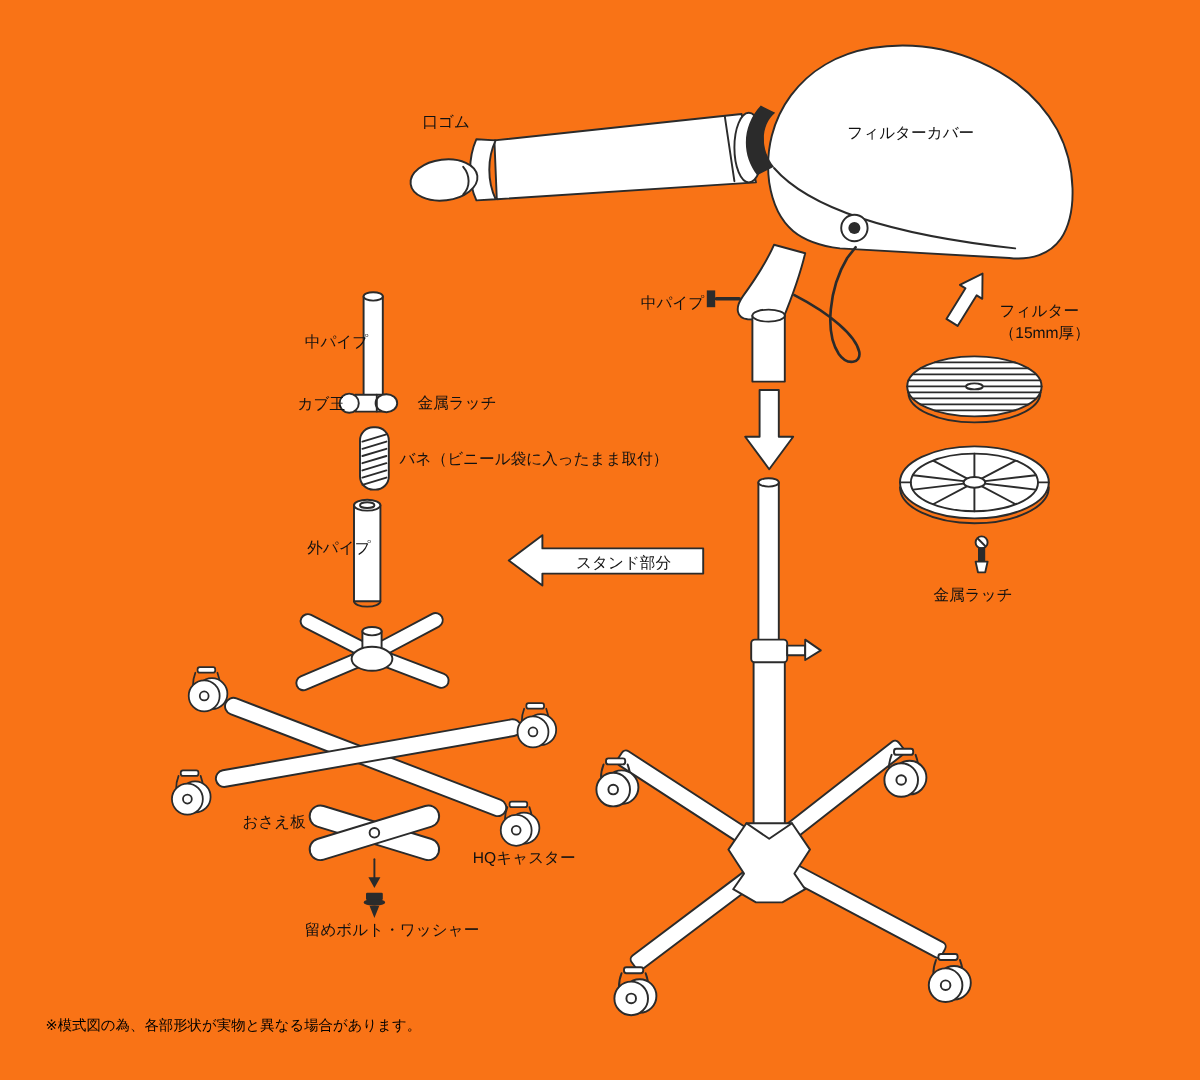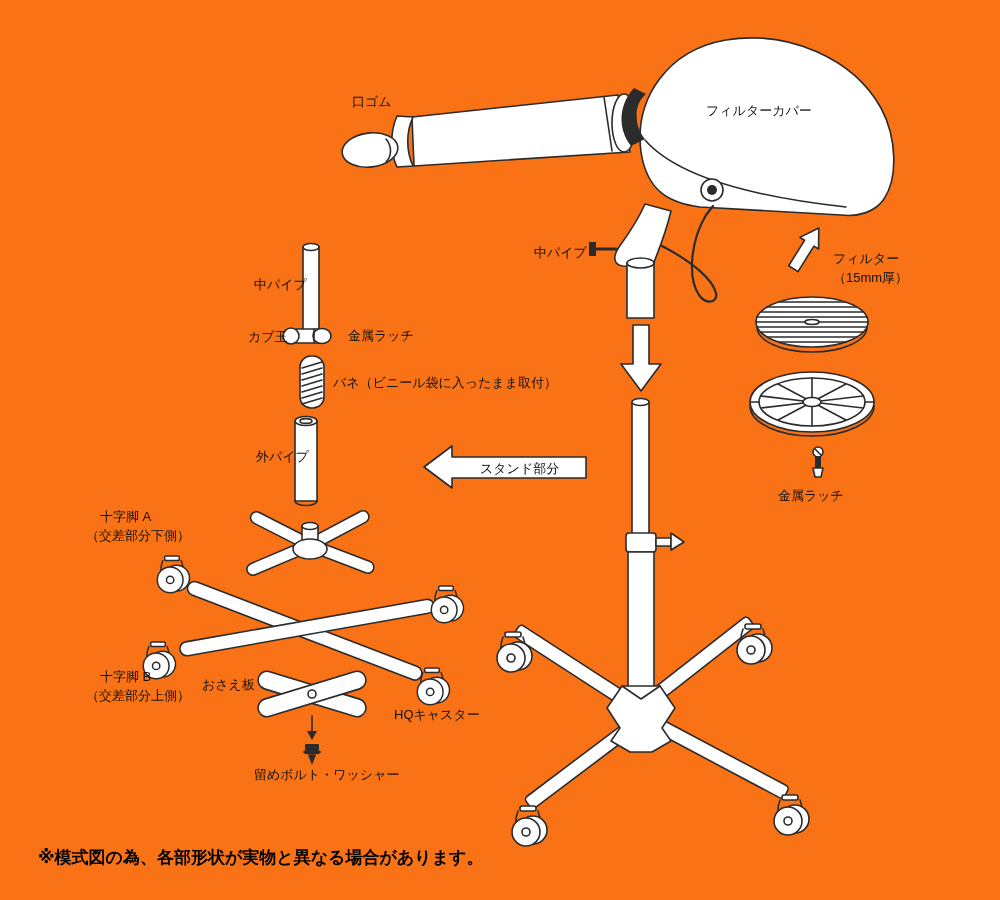--- a/index.html
+++ b/index.html
@@ -3,21 +3,21 @@
 <meta charset="utf-8">
 <style>
   html,body{margin:0;padding:0;background:#fff;}
   .stage{position:relative;width:1000px;height:900px;background:#f97316;overflow:hidden;
          font-family:"Liberation Sans","DejaVu Sans",sans-serif;}
   .stage svg{position:absolute;left:0;top:0;}
   .label{position:absolute;font-size:13px;color:#111;line-height:1.45;white-space:nowrap;}
   .label span{display:block;}
   .center{text-align:left;}
   .ind{padding-left:14px;}
-  .note{position:absolute;font-size:17px;font-weight:bold;color:#000;white-space:nowrap;}
+  .note{position:absolute;font-size:12px;font-weight:normal;color:#000;white-space:nowrap;}
 </style>
 </head>
 <body>
 
 <div class="stage">
 
 <svg width="1000" height="900" viewBox="0 0 1000 900">
   <defs>
     <g id="caster">
       <rect x="-8" y="0" width="16" height="5" rx="2" fill="#fff"></rect>
@@ -226,28 +226,20 @@
       <span>バネ（ビニール袋に入ったまま取付）</span>
     </div>
   <div class="label" style="left:256px;top:448px">
       <span>外パイプ</span>
     </div>
 
   <div class="label center" style="left:480px;top:460px;width:118px">
     <span>スタンド部分</span>
   </div>
 
-  <div class="label" style="left:86px;top:508px">
-    <span class="ind">十字脚 A</span>
-      <span>（交差部分下側）</span>
-  </div>
-  <div class="label" style="left:86px;top:668px">
-    <span class="ind">十字脚 B</span>
-      <span>（交差部分上側）</span>
-  </div>
 
   <div class="label" style="left:202px;top:676px">
       <span>おさえ板</span>
     </div>
   <div class="label" style="left:394px;top:706px">
       <span>HQキャスター</span>
     </div>
   <div class="label" style="left:254px;top:766px">
       <span>留めボルト・ワッシャー</span>
     </div>

